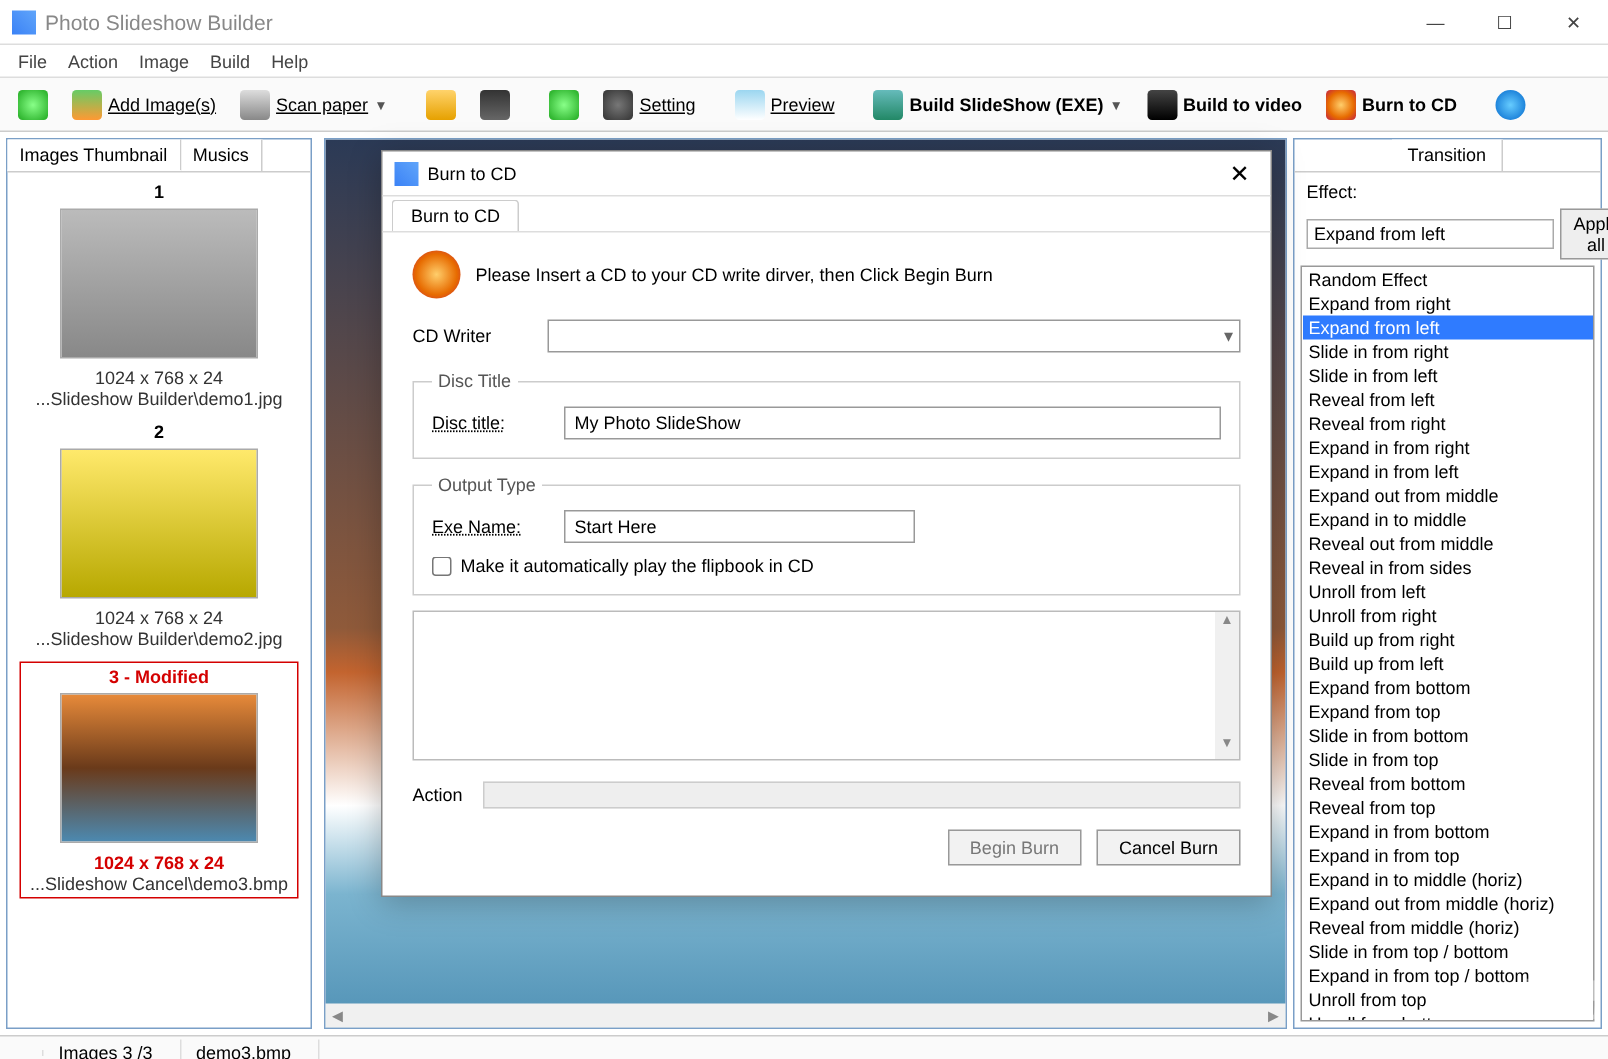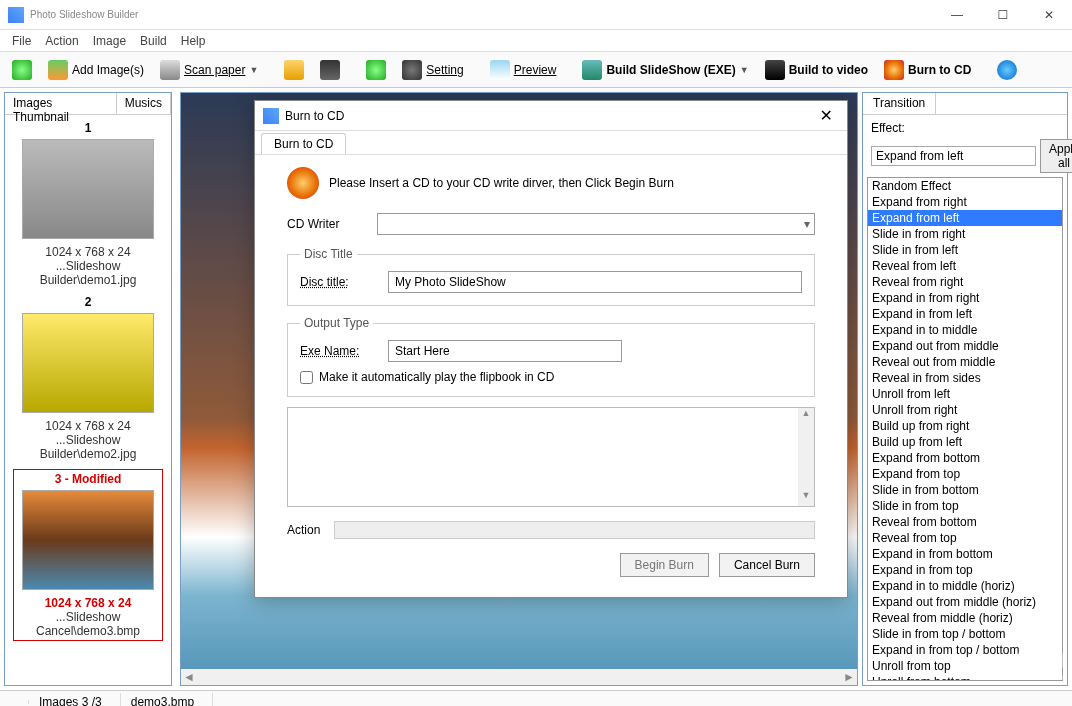--- a/index.html
+++ b/index.html
@@ -1,66 +1,66 @@
 <!DOCTYPE html>
 <html><head>
 <meta charset="utf-8">
 <style>
 * { box-sizing: border-box; margin: 0; padding: 0; font-family: "Segoe UI", Tahoma, sans-serif; font-size: 12px; }
 body { width: 1072px; height: 706px; background: #fff; position: relative; overflow: hidden; }
 .titlebar { height: 30px; display: flex; align-items: center; padding: 0 0 0 8px; background: #fff; border-bottom: 1px solid #ddd; }
 .titlebar .appicon { width: 16px; height: 16px; margin-right: 6px; display: inline-block; background: linear-gradient(45deg,#3b82f6,#60a5fa);}
-.titlebar .titletext { color: #888; font-size: 10px; }
+.titlebar .titletext { color: #888; font-size: 14px; }
 .winbtns { margin-left: auto; display: flex; }
 .winbtn { width: 46px; height: 30px; display: flex; align-items: center; justify-content: center; color: #444; }
 .menubar { height: 22px; padding: 0 12px; display: flex; gap: 14px; align-items: center; color: #444; border-bottom:1px solid #ddd;}
 .menubar span { cursor: default; }
 .toolbar { height: 36px; border-bottom: 1px solid #ccc; display: flex; align-items: center; padding: 0 6px; gap: 4px; background: #fafafa;}
 .tbtn { display: flex; align-items: center; gap: 4px; padding: 3px 6px; border-radius: 2px; }
 .tbtn b { font-weight: 700; }
 .ticon { width: 20px; height: 20px; display: inline-block; border-radius: 3px; }
 .sep { width: 6px; }
 .dropdown-arrow {font-size:9px; color:#555;}
 .main { display: flex; height: 602px; }
-.leftpanel { width: 168px; border: 1px solid #7a9fc7; margin: 4px; display: flex; flex-direction: column; }
+.leftpanel { width: 204px; border: 1px solid #7a9fc7; margin: 4px; display: flex; flex-direction: column; }
 .lefttabs { height: 22px; display: flex; border-bottom: 1px solid #ccc; }
 .lefttab { padding: 3px 8px; border-right: 1px solid #ccc; background: #fff; }
 .lefttab.active { background: #fff; border-bottom: 1px solid #fff; }
 .thumbs { flex: 1; padding: 6px 8px; overflow: hidden; }
 .thumb { text-align: center; margin-bottom: 8px; }
 .thumb .tnum { font-weight: 700; }
 .thumb .tnum.mod { color: #d40000; }
 .thumb img, .thumb .fakeimg { width: 132px; height: 100px; display: block; margin: 4px auto 6px auto; border: 1px solid #aaa; }
 .thumb.modified { border: 1px solid #d40000; padding:2px;}
 .thumb .dim { color: #333; }
 .thumb .dim.mod { color: #d40000; font-weight:700;}
 .thumb .path { color: #333; }
 .centerpanel { flex: 1; margin: 4px; border: 1px solid #7a9fc7; position: relative; background: linear-gradient(to bottom,#2b3a56,#8f5a3a 55%,#c3642f 60%,#ffffff 75%,#7bb4cf 85%,#5091b5);}
 .centerpanel .hscroll { position:absolute; bottom:0; left:0; right:0; height:16px; background:#f0f0f0; display:flex; align-items:center;}
 .centerpanel .hscroll .arrow {width:16px; text-align:center; color:#888;}
 .rightpanel { width: 206px; margin: 4px 4px 4px 0; border: 1px solid #7a9fc7; display: flex; flex-direction: column; }
-.righttabs { height: 22px; display: flex; border-bottom: 1px solid #ccc; }
+.righttabs { height: 22px; display: flex; border-bottom: 1px solid #ccc; justify-content: center; }
 .righttab { padding: 3px 10px; border-right: 1px solid #ccc; background:#fff;}
 .effrow { padding: 6px 8px 2px 8px; }
 .applyrow { display: flex; align-items: center; padding: 2px 4px 4px 8px; gap:4px; }
 .applyrow input { flex: 1; border: 1px solid #aaa; padding: 2px 4px; }
 .applyrow button { border:1px solid #999; background:#eee; padding:2px 8px; }
 .efflist { flex: 1; border: 1px solid #999; margin: 0 4px 4px 4px; overflow-y: auto; background: #fff;}
 .efflist .item { padding: 1px 4px; white-space: nowrap; cursor:default;}
 .efflist .item.sel { background: #2f7bff; color: #fff; }
 .statusbar { height: 22px; border-top: 1px solid #ccc; background:#fafafa; display: flex; align-items: center; }
 .statusbar .cell { padding: 2px 18px 2px 10px; border-right: 1px solid #ddd; }
 
 .dialog { position: absolute; left: 254px; top: 100px; width: 594px; height: 498px; background: #fff; border: 1px solid #888; box-shadow: 0 4px 20px rgba(0,0,0,0.25); z-index: 20;}
 .dlg-title { height: 30px; display: flex; align-items: center; padding: 0 8px; border-bottom:1px solid #ddd;}
 .dlg-title .ic { width:16px; height:16px; margin-right:6px; background:linear-gradient(45deg,#3b82f6,#60a5fa);}
 .dlg-title .dx { margin-left:auto; font-size:16px; padding:2px 6px;}
 .dlg-tabs { height:24px; border-bottom:1px solid #ddd; display:flex; padding:0 6px;}
 .dlg-tab { padding:3px 12px; border:1px solid #ccc; border-bottom:none; background:#fff; border-radius:3px 3px 0 0; margin-top:2px;}
-.dlg-body { padding: 12px 32px; }
+.dlg-body { padding: 12px 20px; }
 .dlg-row { display:flex; align-items:center; gap:10px; margin-bottom:14px;}
 .dlg-row .icn { width:32px; height:32px; background: radial-gradient(circle,#ffce6b,#e76b00 60%,#c33 90%); border-radius:50%;}
 fieldset { border:1px solid #ccc; padding:10px 12px 12px 12px; margin-bottom:10px;}
 legend { padding:0 4px; color:#555;}
 .frow { display:flex; align-items:center; gap:8px; }
 .frow label { width:80px; text-decoration: underline; text-decoration-style: dotted;}
 .frow input[type=text] { flex:1; border:1px solid #999; padding:3px 6px;}
 .frow.small input[type=text]{ flex:none; width:234px;}
 .chk { margin-top:8px; display:flex; align-items:center; gap:6px;}
 .bigbox { height:100px; border:1px solid #bbb; background:#fff; margin-bottom:14px; position:relative;}
@@ -100,21 +100,21 @@
   <span>Build</span>
   <span>Help</span>
 </div>
 
 <div class="toolbar">
   <div class="tbtn">
       <span class="ticon" style="background:radial-gradient(circle,#8f8,#2a2)"></span>
     </div>
   <div class="tbtn">
       <span class="ticon" style="background:linear-gradient(#6c6,#f93)"></span>
-      <span style="">Add Image(s)</span>
+      <span style="text-decoration:underline">Add Image(s)</span>
     </div>
   <div class="tbtn">
       <span class="ticon" style="background:linear-gradient(#ddd,#888)"></span>
       <span style="text-decoration:underline">Scan paper</span>
       <span class="dropdown-arrow">▼</span>
     </div>
   <span class="sep"></span>
   <div class="tbtn">
       <span class="ticon" style="background:linear-gradient(#ffd36b,#e6a100)"></span>
     </div>
@@ -203,22 +203,22 @@
     <div class="efflist" id="efflist">
         <div class="item">Random Effect</div>
         <div class="item">Expand from right</div>
         <div class="item sel">Expand from left</div>
         <div class="item">Slide in from right</div>
         <div class="item">Slide in from left</div>
         <div class="item">Reveal from left</div>
         <div class="item">Reveal from right</div>
         <div class="item">Expand in from right</div>
         <div class="item">Expand in from left</div>
+        <div class="item">Expand out from middle</div>
         <div class="item">Expand in to middle</div>
-        <div class="item">Expand out from middle</div>
         <div class="item">Reveal out from middle</div>
         <div class="item">Reveal in from sides</div>
         <div class="item">Unroll from left</div>
         <div class="item">Unroll from right</div>
         <div class="item">Build up from right</div>
         <div class="item">Build up from left</div>
         <div class="item">Expand from bottom</div>
         <div class="item">Expand from top</div>
         <div class="item">Slide in from bottom</div>
         <div class="item">Slide in from top</div>

